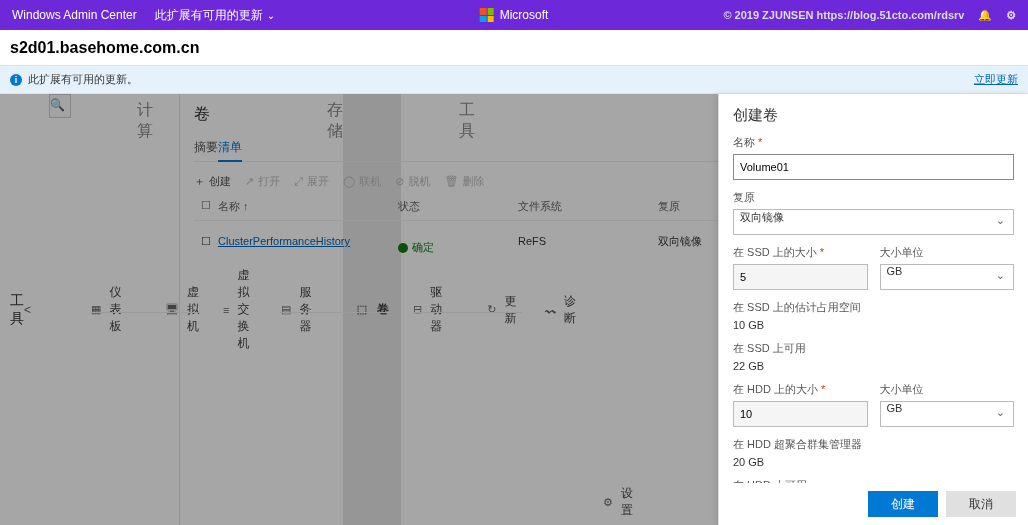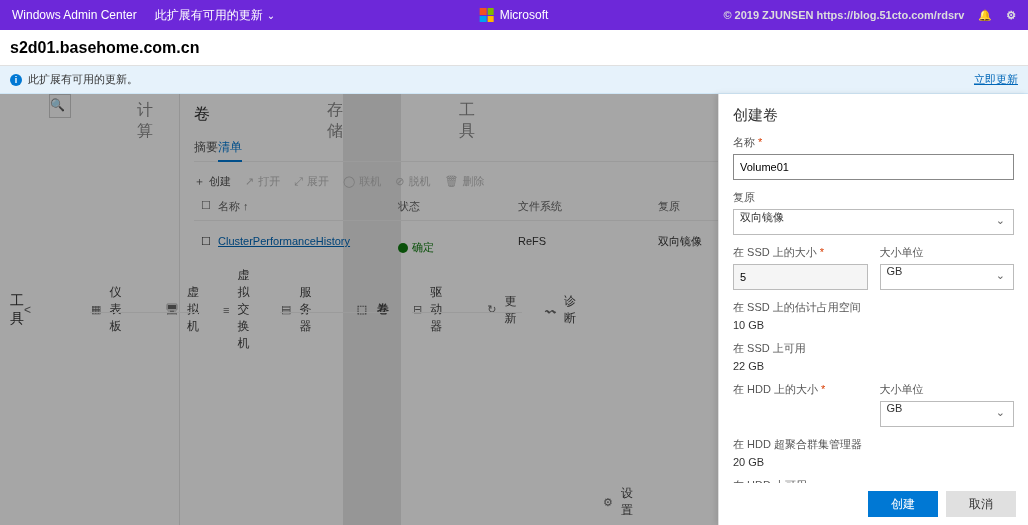--- a/index.html
+++ b/index.html
@@ -206,20 +206,21 @@
 
       <label class="plabel">在 SSD 上的估计占用空间</label>
       <div class="pval">10 GB</div>
 
       <label class="plabel">在 SSD 上可用</label>
       <div class="pval">22 GB</div>
 
       <div class="row2">
         <div>
           <label class="plabel req">在 HDD 上的大小</label>
+          <input class="small-input" value="10" style="">
         </div>
         <div>
           <label class="plabel">大小单位</label>
           <div class="pselect"><span>GB</span></div>
         </div>
       </div>
 
       <label class="plabel">在 HDD 超聚合群集管理器</label>
       <div class="pval">20 GB</div>
 

